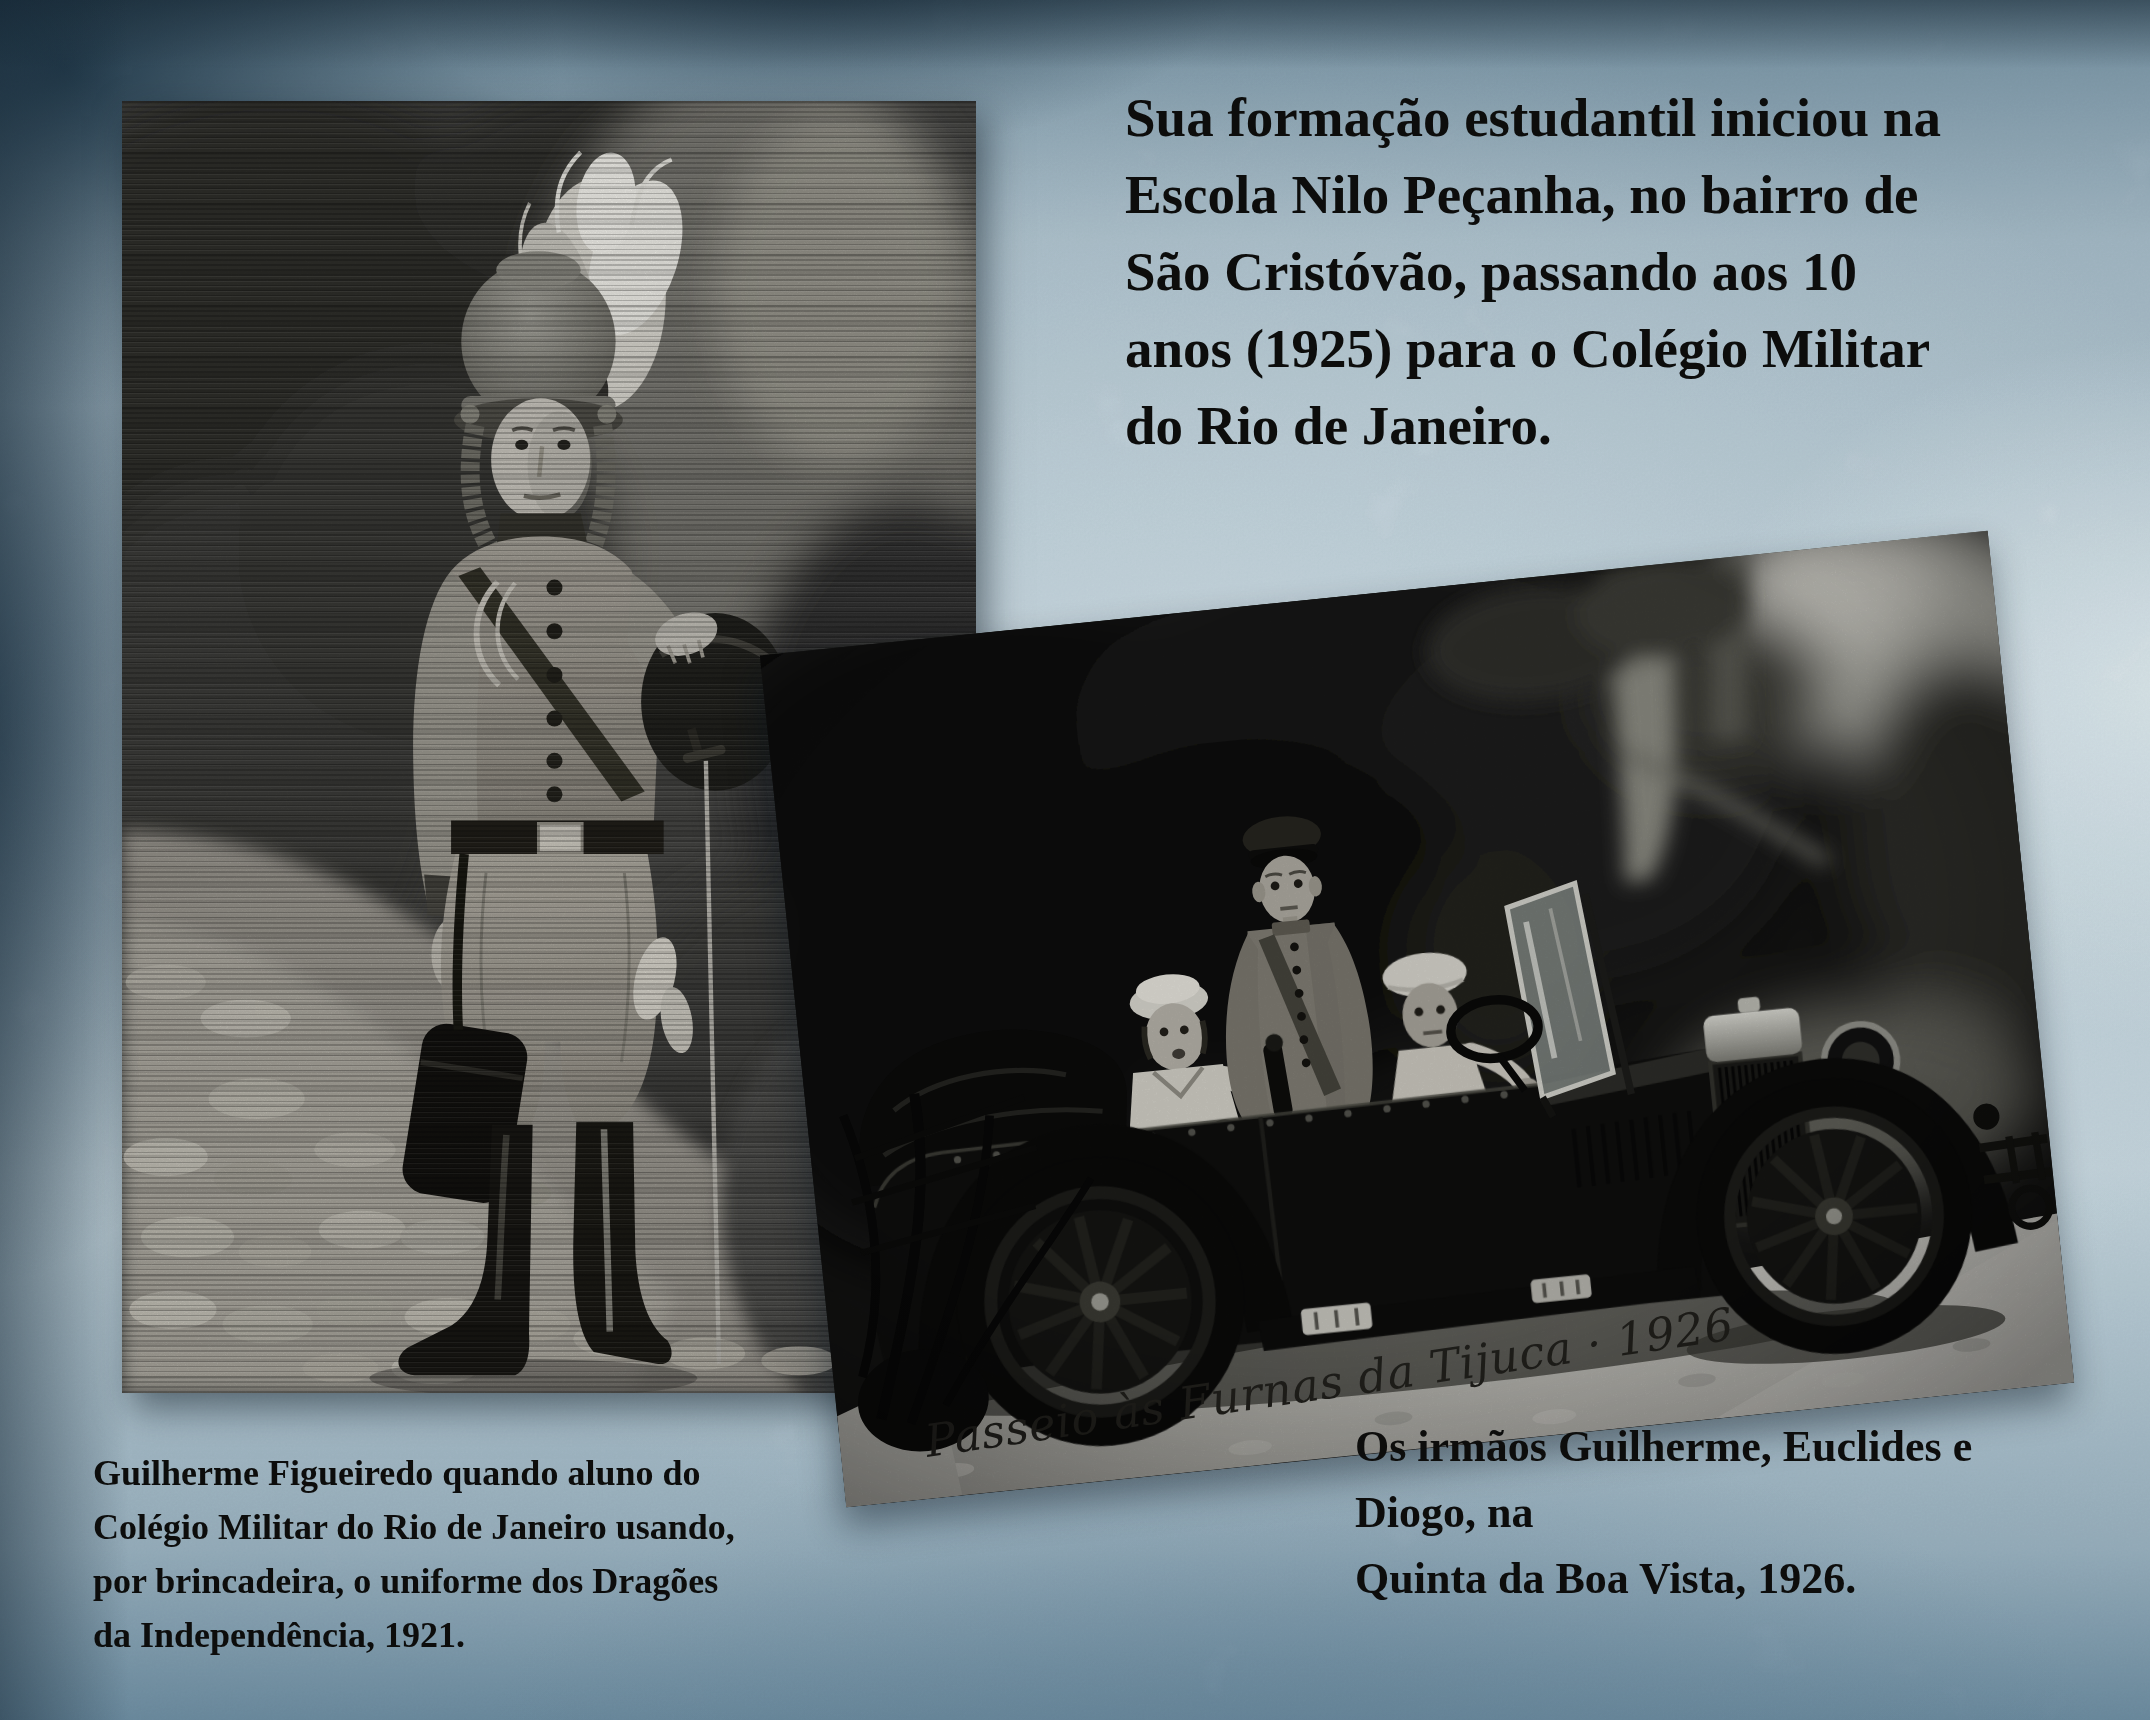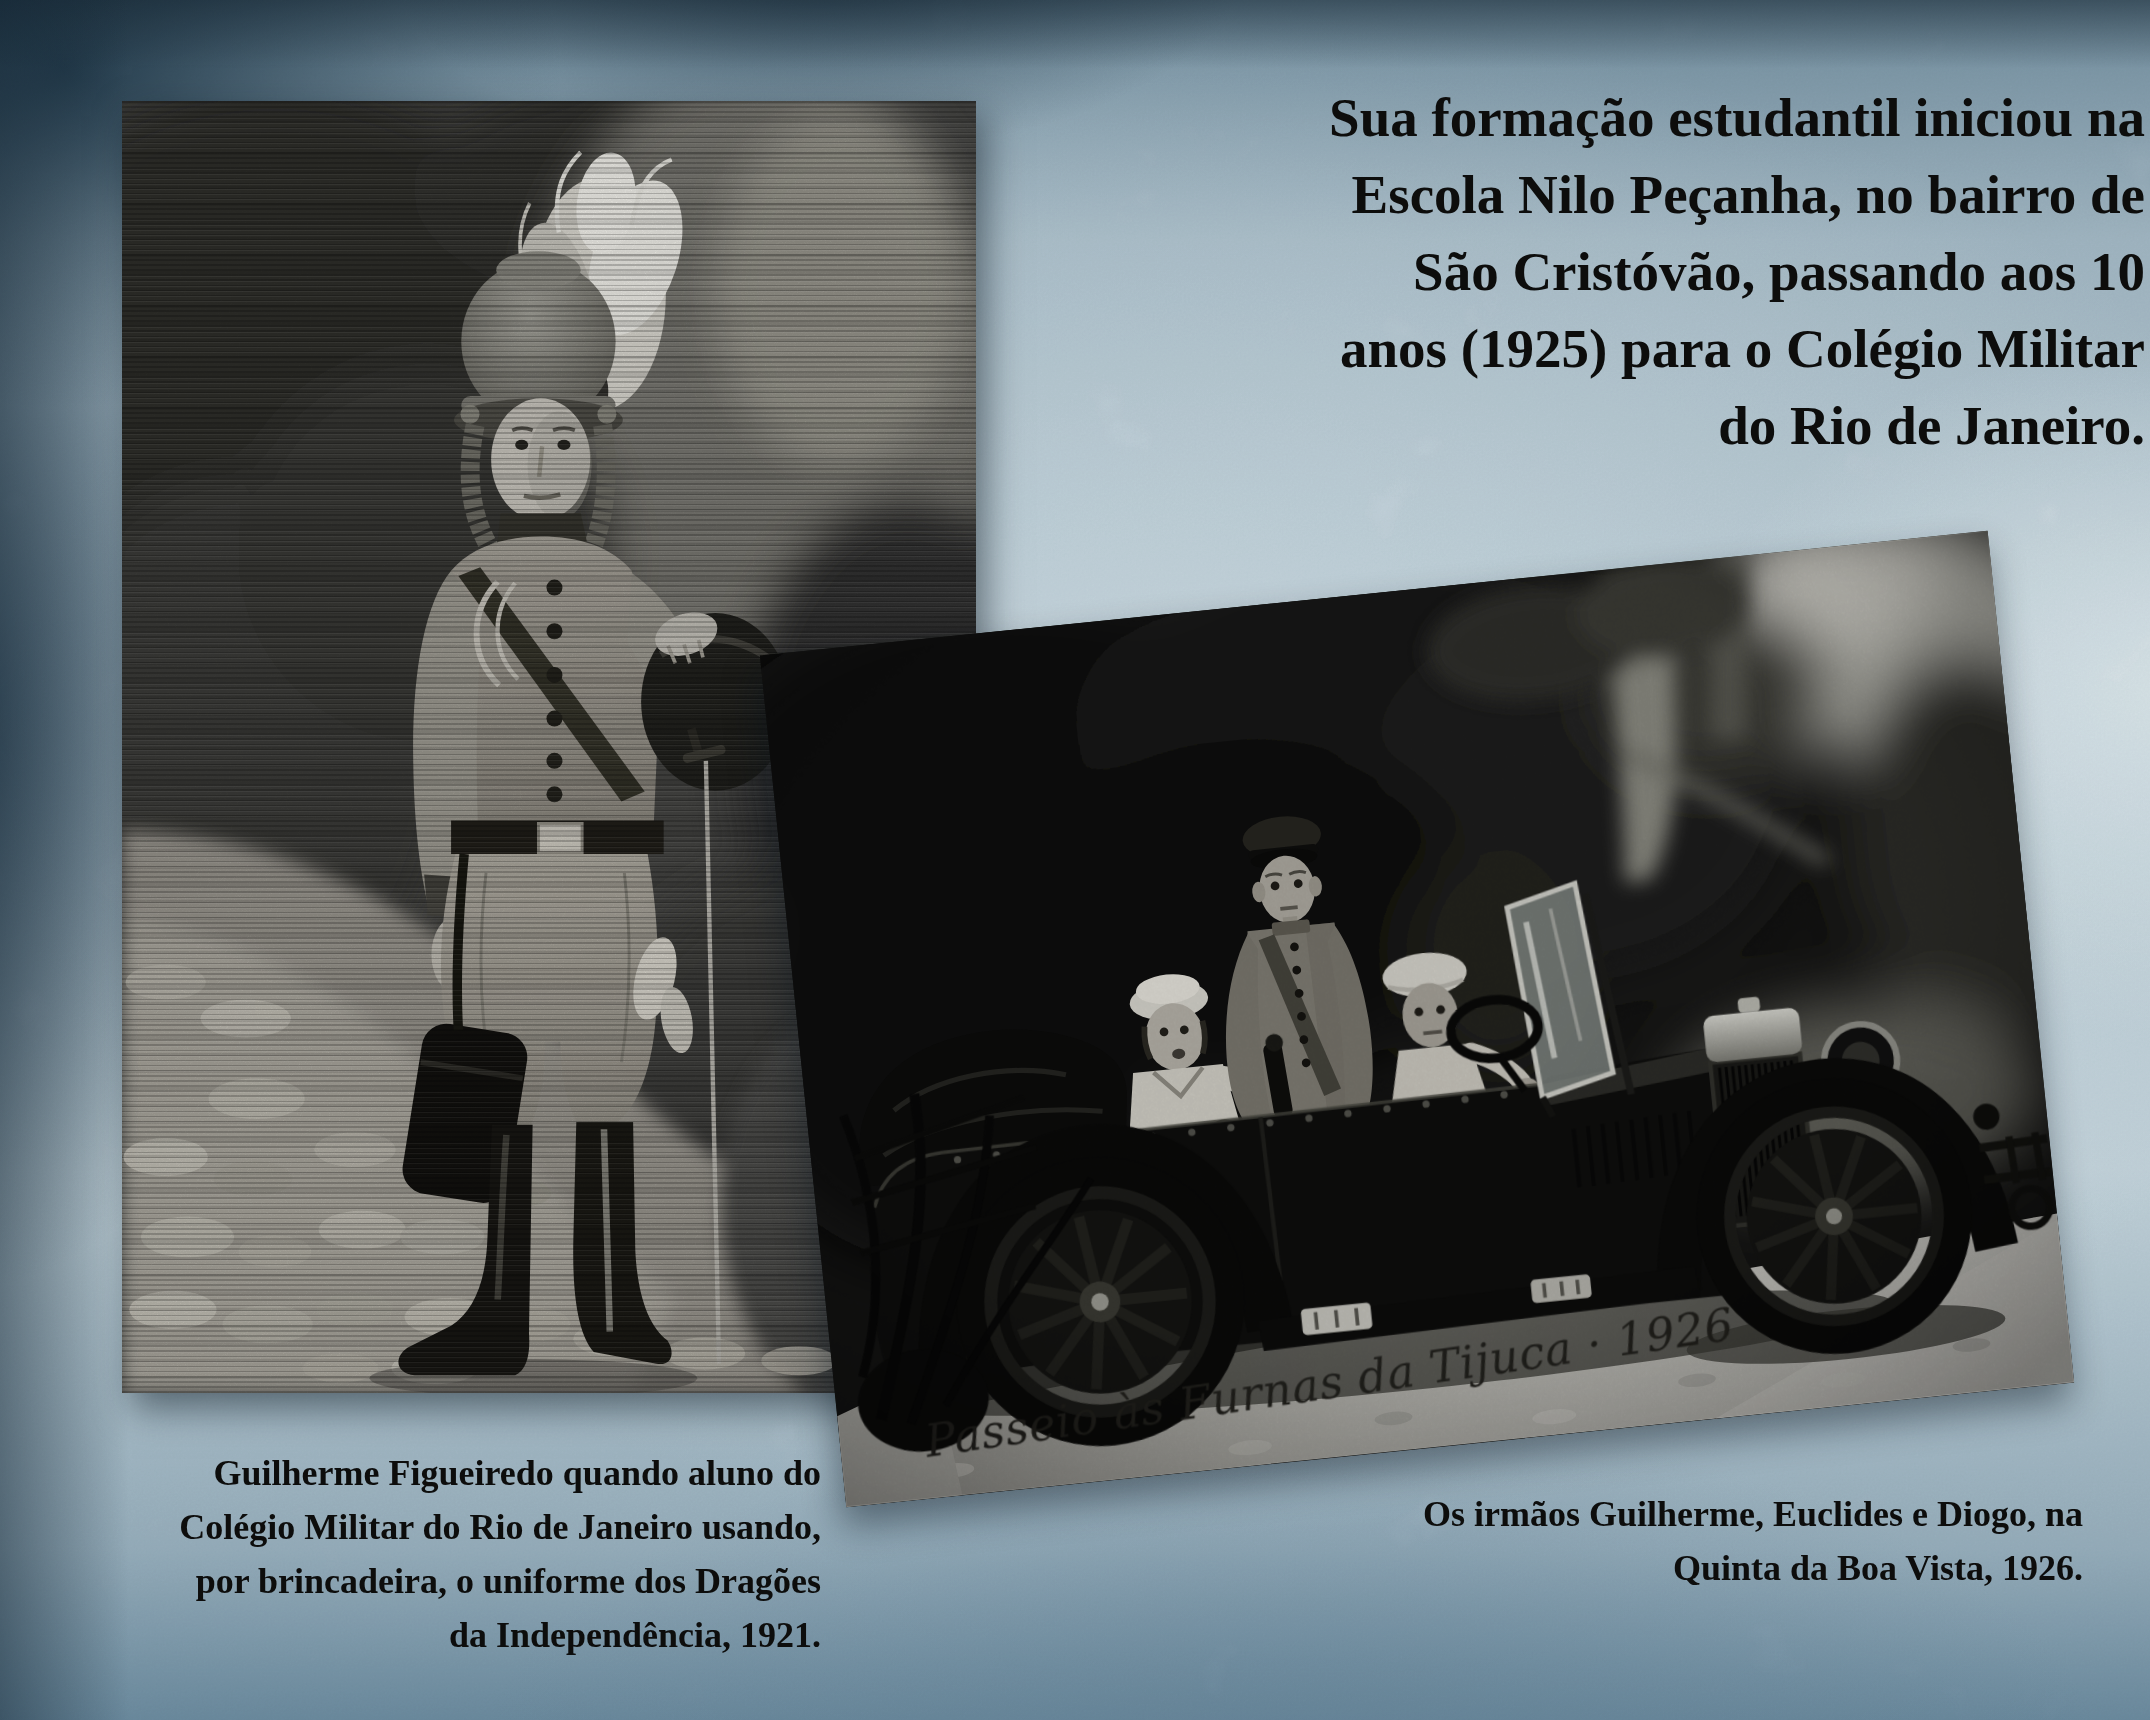--- a/index.html
+++ b/index.html
@@ -32,25 +32,25 @@
       repeating-linear-gradient(180deg, rgba(0,0,0,.10) 0 2.9px, rgba(0,0,0,0) 2.9px 17px);
   }
   .photo-right{
     left:800px;top:591px;width:1234px;height:856px;z-index:2;
     transform:rotate(-5.8deg);
     box-shadow:-4.4px 19px 36px rgba(8,20,30,.45);
     background:#131312;
   }
   .text-block{
     position:absolute;z-index:3;color:#0d0d0c;font-weight:700;
-    text-align:right;white-space:pre-line;
+    text-align:left;white-space:pre-line;
   }
   .intro{left:1125px;top:79px;width:1020px;font-size:55px;line-height:1.40;}
   .caption-left{left:93px;top:1446px;width:728px;font-size:36px;line-height:1.5;}
-  .caption-right{left:1355px;top:1487px;width:728px;font-size:36px;line-height:1.5;}
+  .caption-right{left:1355px;top:1414px;width:728px;font-size:44px;line-height:1.5;}
 </style>
 </head>
 <body>
 
 <div class="page">
 
   <div class="photo photo-left">
     <svg viewBox="0 0 1173 1774" width="854" height="1292">
       <defs>
         <filter id="Lb30" x="-40%" y="-40%" width="180%" height="180%">

